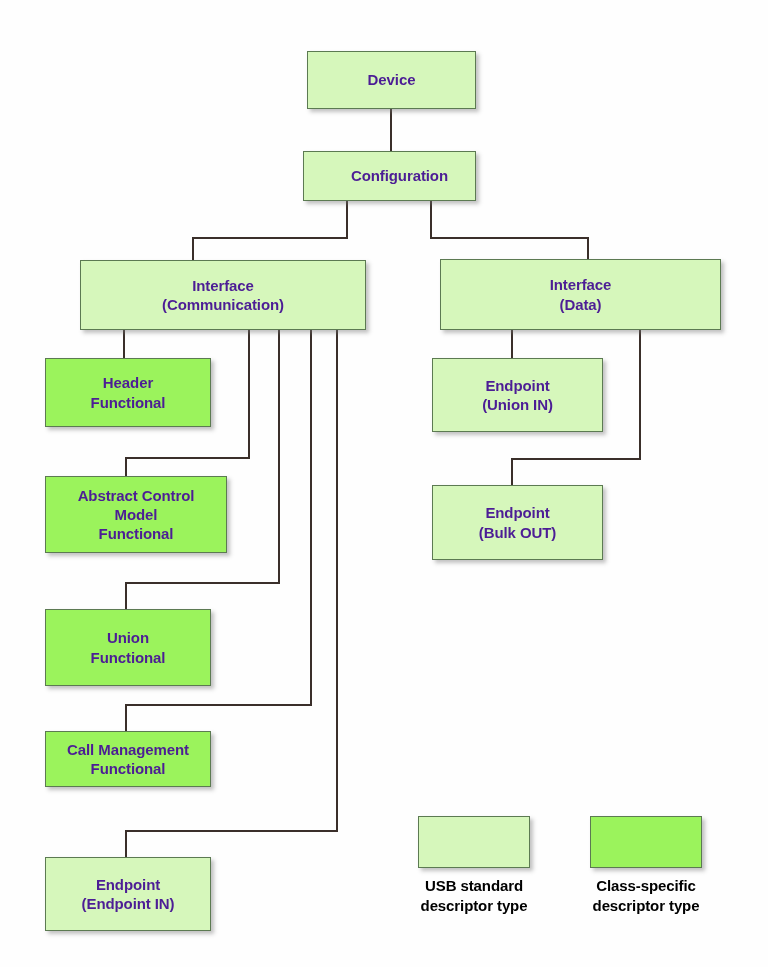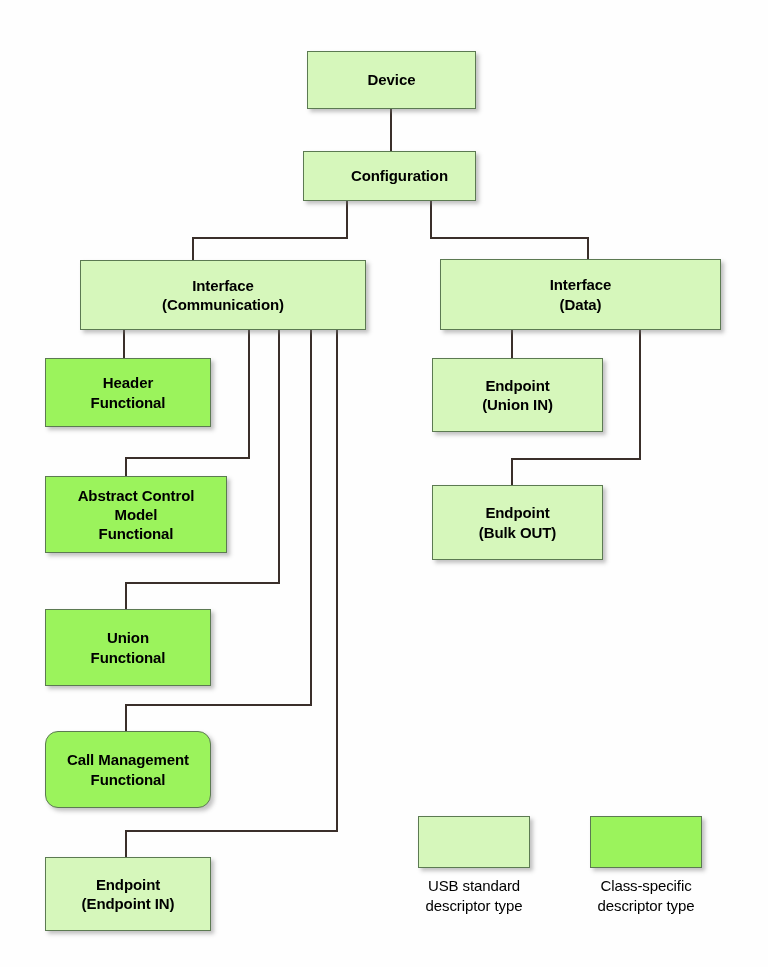--- a/index.html
+++ b/index.html
@@ -28,21 +28,21 @@
   }
   .node {
     position: absolute;
     box-sizing: border-box;
     border: 1px solid #5c7a52;
     display: flex;
     flex-direction: column;
     align-items: center;
     justify-content: center;
     text-align: center;
-    color: #000000;
+    color: #4c1d95;
     font-weight: bold;
     font-size: 15px;
     line-height: 1.28;
     letter-spacing: -0.1px;
     box-shadow: 3px 3px 4px rgba(120,120,120,0.45);
   }
   .node.standard {
     background: #d6f7bb;
   }
   .node.classspec {
@@ -56,21 +56,21 @@
     position: absolute;
     box-sizing: border-box;
     border: 1px solid #5c7a52;
     box-shadow: 3px 3px 4px rgba(120,120,120,0.45);
   }
   .legend-swatch.standard { background: #d6f7bb; }
   .legend-swatch.classspec { background: #9bf35c; }
   .legend-label {
     position: absolute;
     text-align: center;
-    font-weight: normal;
+    font-weight: bold;
     font-size: 15px;
     line-height: 1.3;
     color: #000000;
     letter-spacing: -0.1px;
   }
   .legend-label .line { display: block; white-space: nowrap; }
 </style>
 </head>
 <body>
 
@@ -108,21 +108,21 @@
       </div>
       <div class="node classspec" style="left: 45px; top: 476px; width: 182px; height: 77px; text-align: center;">
         <span class="line">Abstract Control</span>
         <span class="line">Model</span>
         <span class="line">Functional</span>
       </div>
       <div class="node classspec" style="left: 45px; top: 609px; width: 166px; height: 77px;">
         <span class="line">Union</span>
         <span class="line">Functional</span>
       </div>
-      <div class="node classspec" style="left: 45px; top: 731px; width: 166px; height: 77px; border-radius: 13px;">
+      <div class="node classspec" style="left: 45px; top: 731px; width: 166px; height: 56px;">
         <span class="line">Call Management</span>
         <span class="line">Functional</span>
       </div>
       <div class="node standard" style="left: 45px; top: 857px; width: 166px; height: 74px;">
         <span class="line">Endpoint</span>
         <span class="line">(Endpoint IN)</span>
       </div>
       <div class="node standard" style="left: 432px; top: 358px; width: 171px; height: 74px;">
         <span class="line">Endpoint</span>
         <span class="line">(Union IN)</span>

